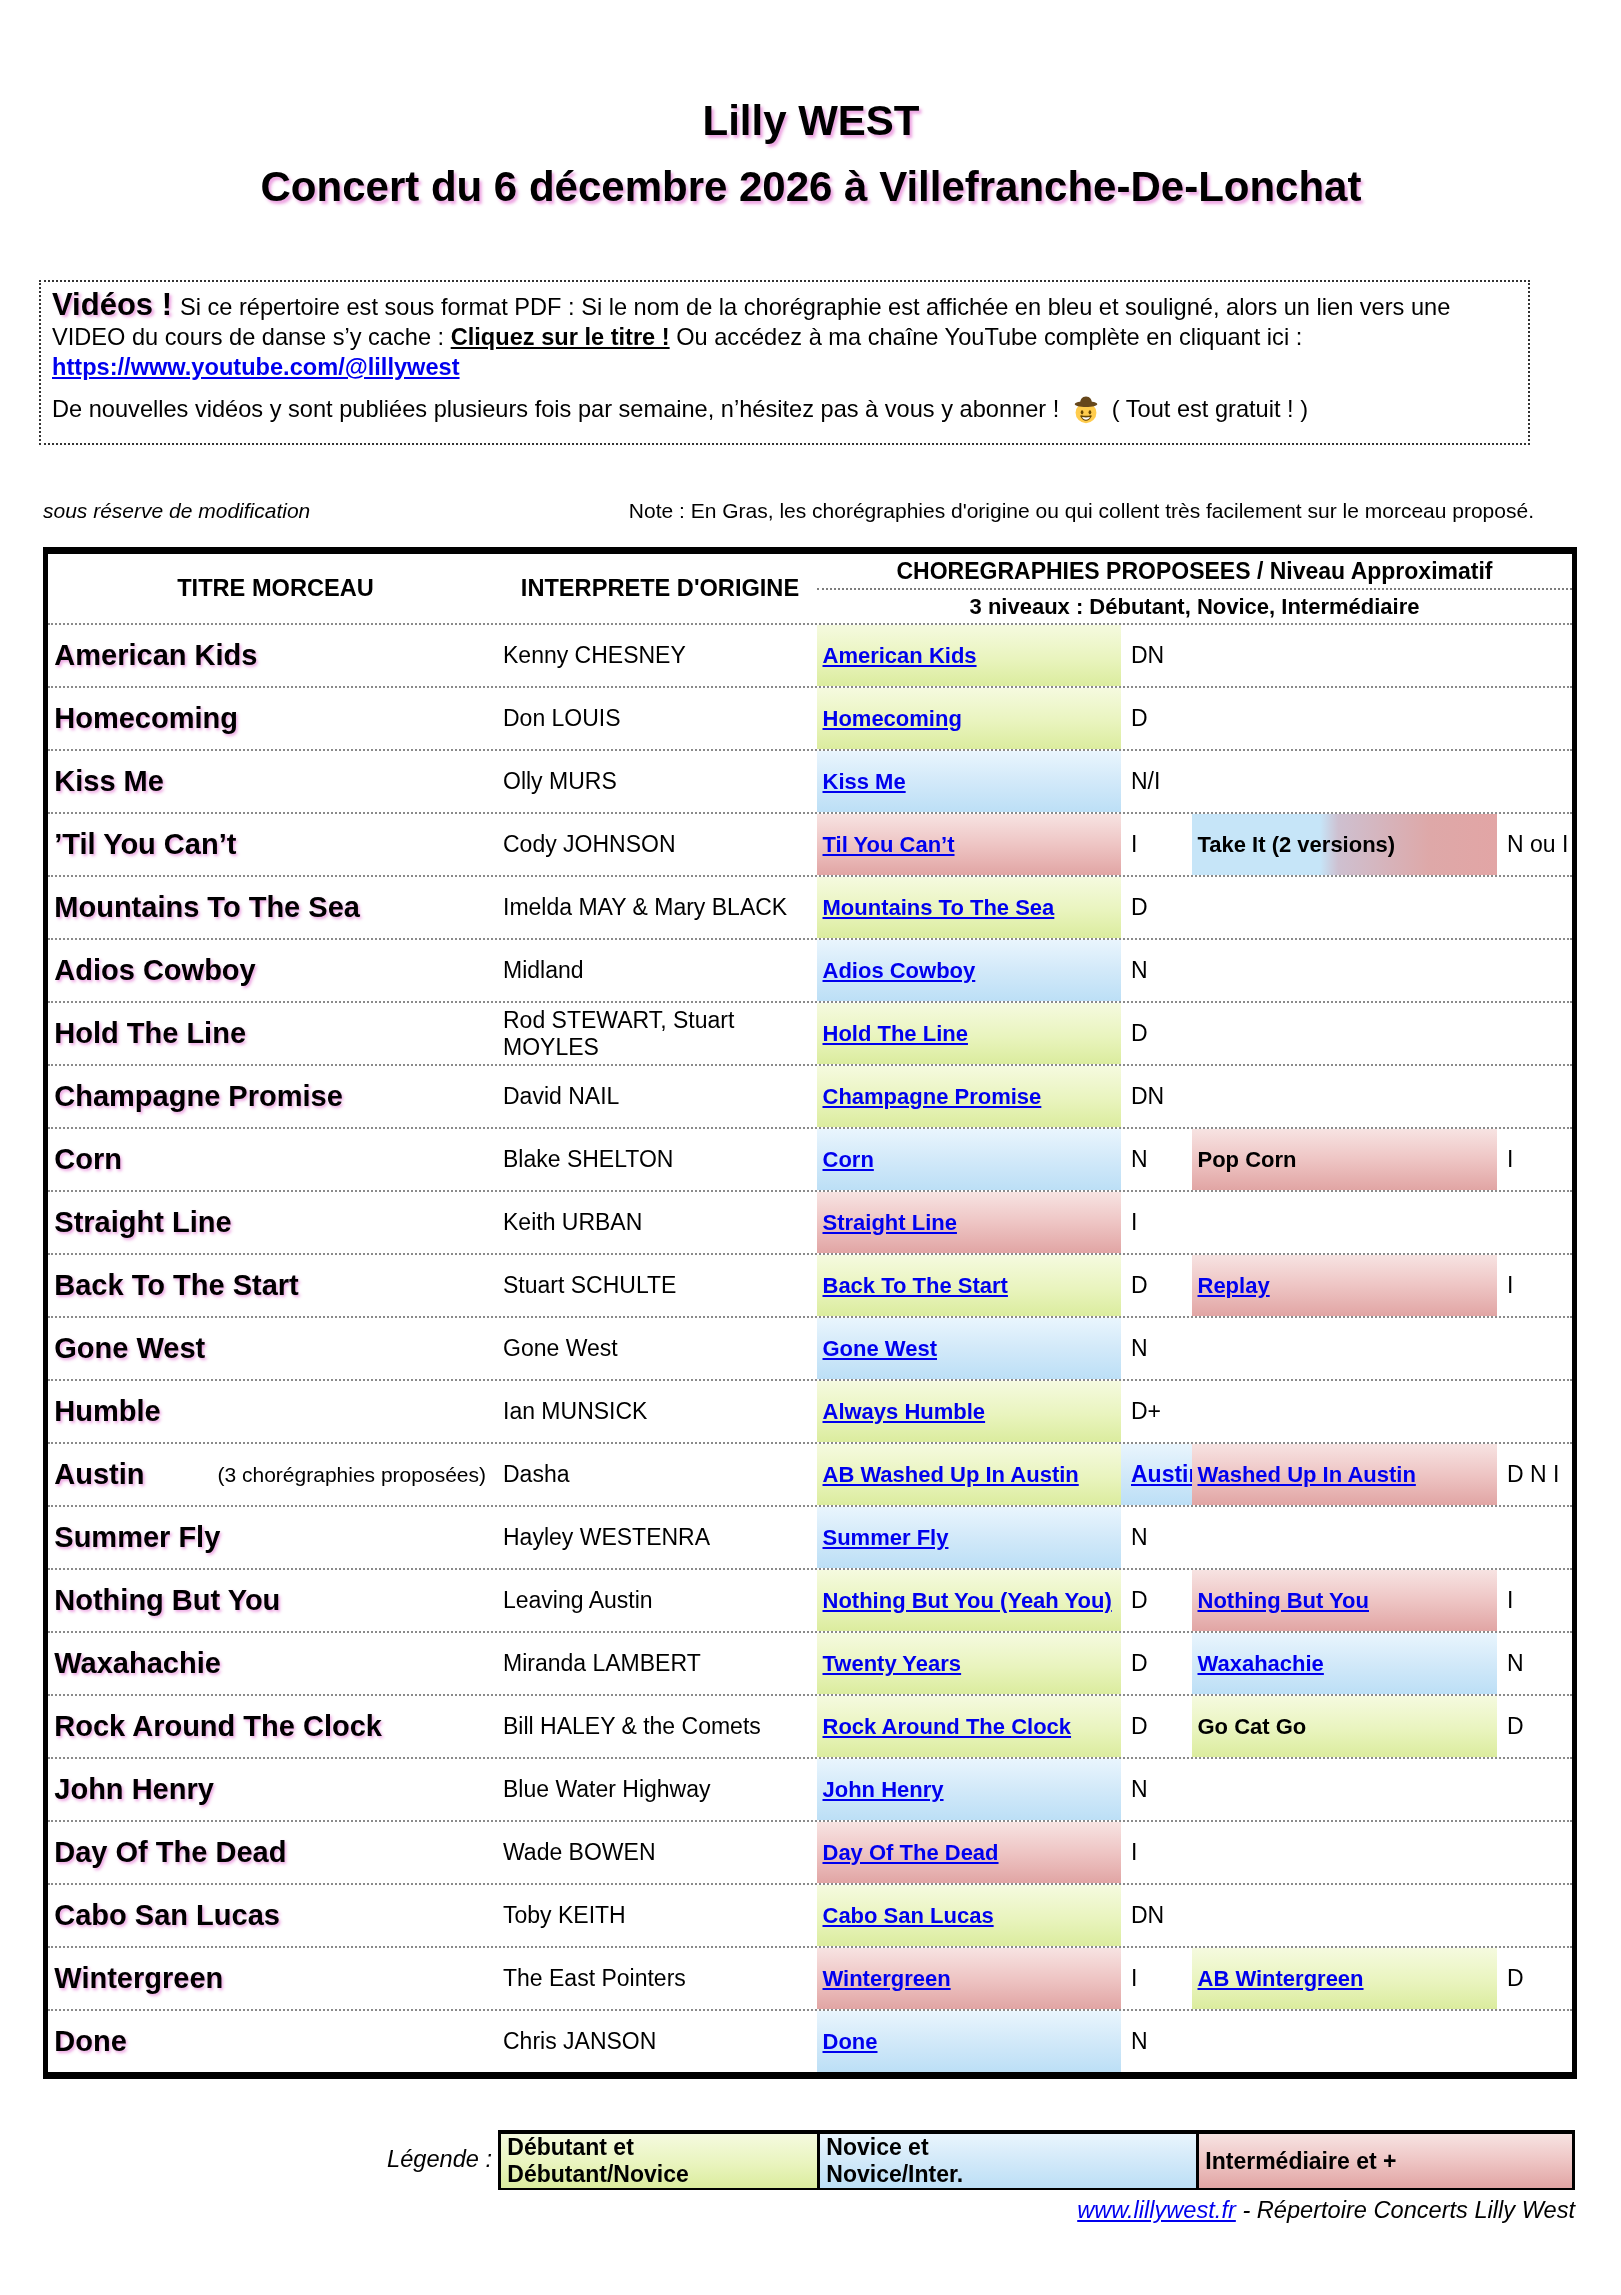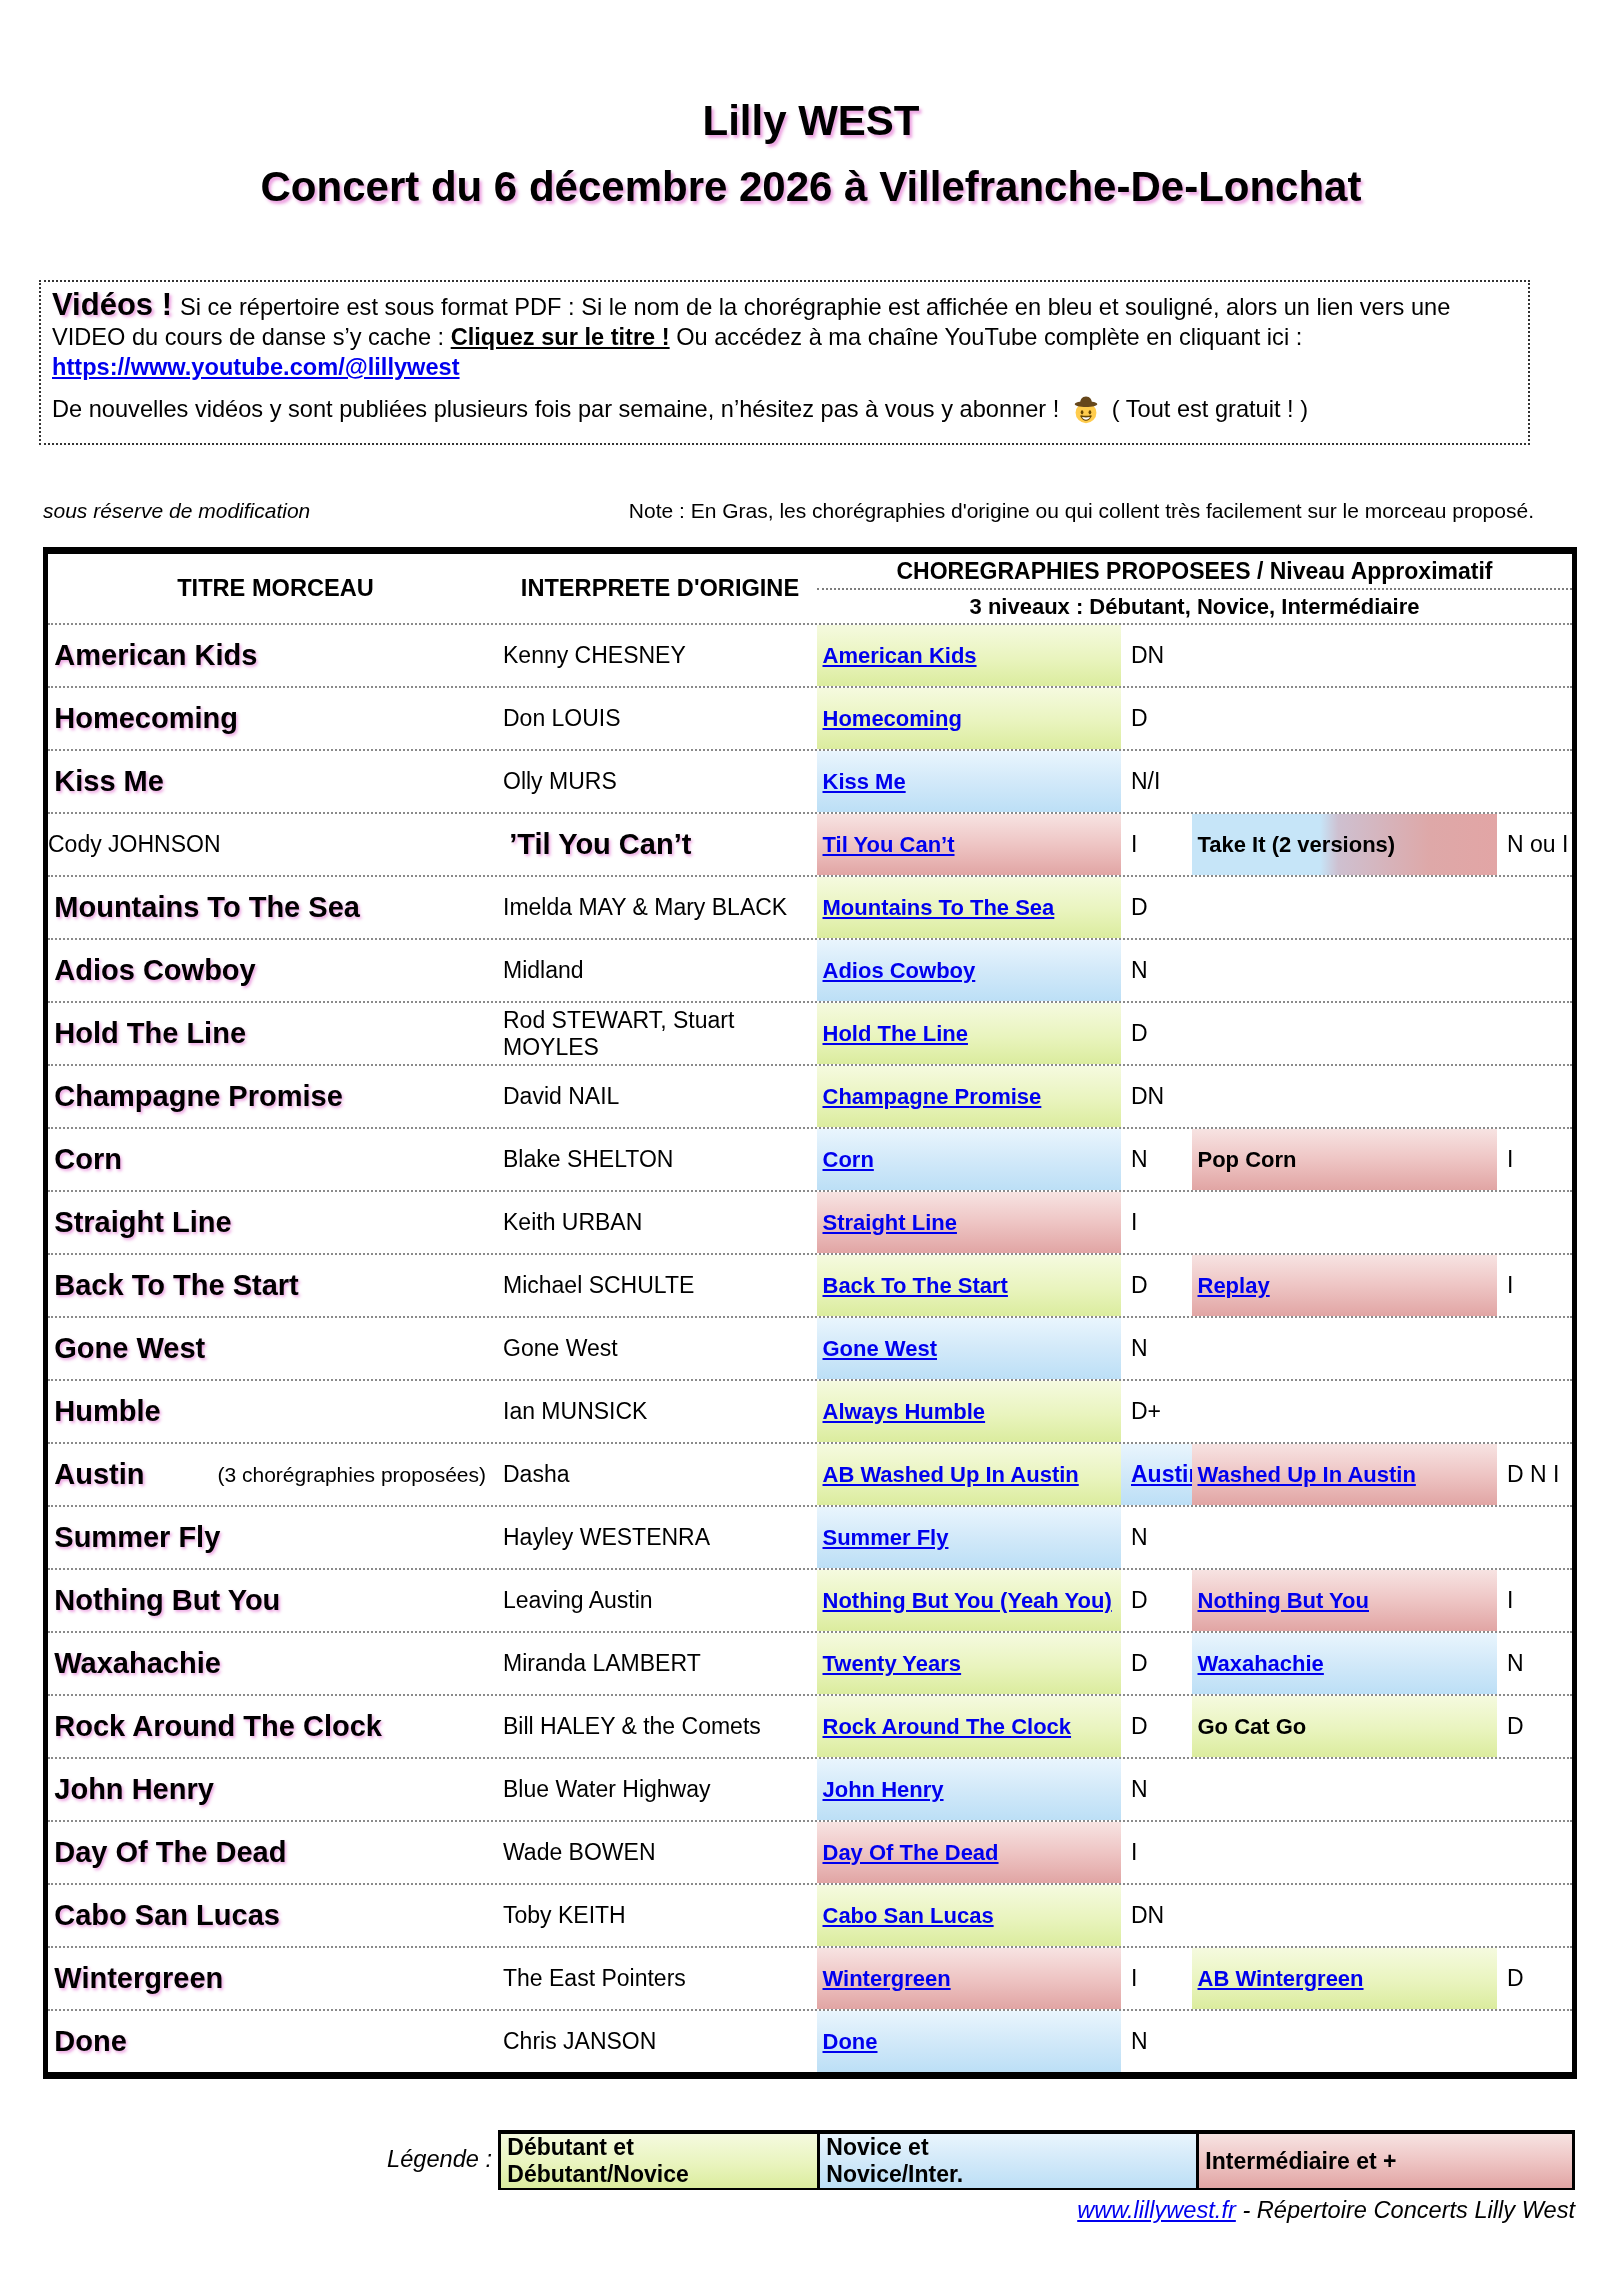--- a/index.html
+++ b/index.html
@@ -161,25 +161,25 @@
           </div>
           <div class="cell cell-level">
             <span>N/I</span>
           </div>
           <div class="cell cell-choreo"></div>
           <div class="cell cell-level">
             <span></span>
           </div>
         </div>
         <div class="trow">
+          <div class="cell cell-title">
+            <span>’Til You Can’t</span>
+          </div>
           <div class="cell cell-artist">
             <span>Cody JOHNSON</span>
-          </div>
-          <div class="cell cell-title">
-            <span>’Til You Can’t</span>
           </div>
           <div class="cell cell-choreo bg-red">
             <a class="link">Til You Can’t</a>
           </div>
           <div class="cell cell-level">
             <span>I</span>
           </div>
           <div class="cell cell-choreo bg-split">
             <span class="choreo-plain">Take It (2 versions)</span>
           </div>
@@ -295,21 +295,21 @@
           <div class="cell cell-choreo"></div>
           <div class="cell cell-level">
             <span></span>
           </div>
         </div>
         <div class="trow">
           <div class="cell cell-title">
             <span>Back To The Start</span>
           </div>
           <div class="cell cell-artist">
-            <span>Michael SCHULTE</span>
+            <span>Stuart SCHULTE</span>
           </div>
           <div class="cell cell-choreo bg-green">
             <a class="link">Back To The Start</a>
           </div>
           <div class="cell cell-level">
             <span>D</span>
           </div>
           <div class="cell cell-choreo bg-red">
             <a class="link">Replay</a>
           </div>

